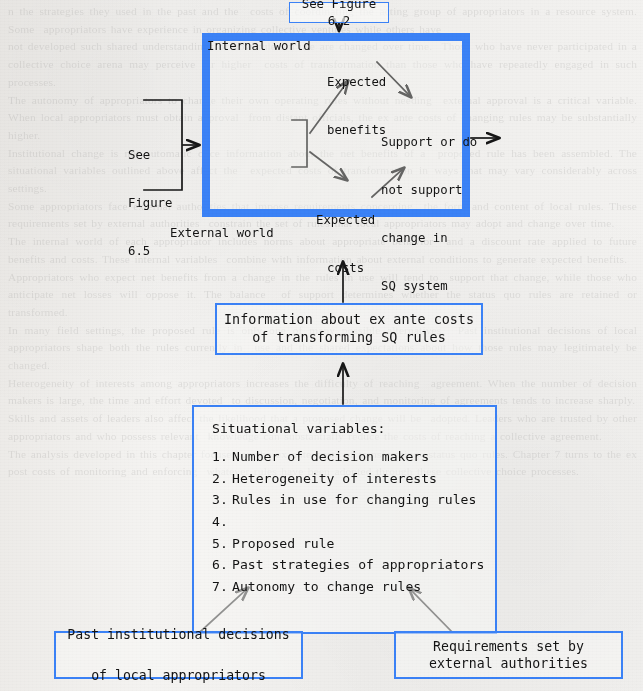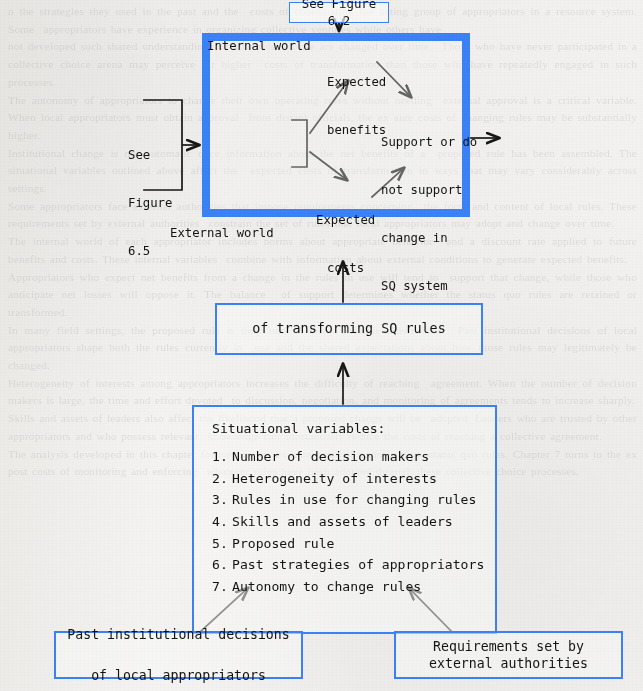--- a/index.html
+++ b/index.html
@@ -224,41 +224,41 @@
     </div>
 
     <div class="lbl" id="lbl-support">
       <div>Support or do</div>
       <div>not support</div>
       <div>change in</div>
       <div>SQ system</div>
     </div>
 
     <div class="box" id="box-info">
+      <div>Information about ex ante costs</div>
       <div>of transforming SQ rules</div>
     </div>
 
     <div class="box" id="box-situational">
       <div class="sv-title">Situational variables:</div>
       <ol>
         <li>
             <span class="num">1.</span>
             <span>Number of decision makers</span>
           </li>
         <li>
             <span class="num">2.</span>
             <span>Heterogeneity of interests</span>
           </li>
         <li>
             <span class="num">3.</span>
             <span>Rules in use for changing rules</span>
           </li>
         <li>
             <span class="num">4.</span>
-            <span>Skills and assets of leaders</span>
           </li>
         <li>
             <span class="num">5.</span>
             <span>Proposed rule</span>
           </li>
         <li>
             <span class="num">6.</span>
             <span>Past strategies of appropriators</span>
           </li>
         <li>

